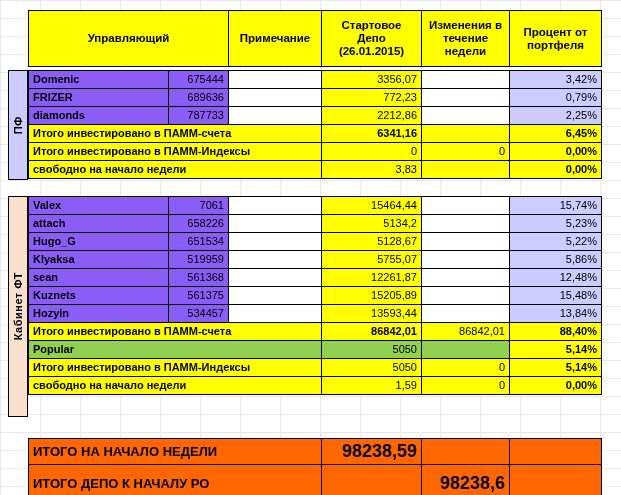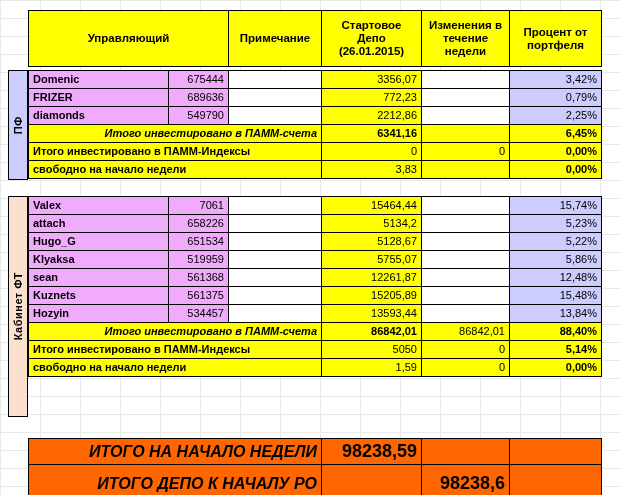--- a/index.html
+++ b/index.html
@@ -37,26 +37,26 @@
     font-size: 11px;
     padding: 1px 4px;
     height: 18px;
     line-height: 15px;
     color: #000;
     white-space: nowrap;
     overflow: hidden;
   }
   .yellow { background: #ffff00; }
   .lav    { background: #ccccff; }
-  .peach  { background: #f0abfc; }
+  .peach  { background: #8b5cf6; }
   .green  { background: #92d050; }
   .orange { background: #ff6600; }
   .white  { background: #ffffff; }
   .b   { font-weight: bold; }
-  .c   { text-align: right; font-style: italic; }
+  .c   { text-align: left; }
   .r   { text-align: right; margin-top: 42px; }
   .l   { text-align: left; }
   .hdr td {
     font-weight: bold;
     text-align: center;
     vertical-align: middle;
     font-size: 11.5px;
     white-space: normal;
     line-height: 13px;
   }
@@ -71,21 +71,21 @@
   }
   .sidelabel.peachside { background: #fbe0ce; }
   .sidelabel span {
     writing-mode: vertical-rl;
     transform: rotate(180deg);
     font-size: 11px;
     font-weight: bold;
     letter-spacing: .5px;
   }
   .total-num { font-size: 18px; font-weight: bold; }
-  .total-lbl { font-size: 16px; font-weight: bold; }
+  .total-lbl { font-size: 13px; font-weight: bold; }
 </style>
 </head>
 <body>
 
 <div id="sheet">
   <div class="gridbg"></div>
 
   <table class="blk" style="left:28px; top:10px; width:573px;">
     <colgroup>
       <col style="width:200px">
@@ -130,21 +130,21 @@
     <tr>
       <td class="peach b l">FRIZER</td>
       <td class="peach r">689636</td>
       <td class="white"></td>
       <td class="yellow r">772,23</td>
       <td class="white"></td>
       <td class="lav r">0,79%</td>
     </tr>
     <tr>
       <td class="peach b l">diamonds</td>
-      <td class="peach r">549790</td>
+      <td class="peach r">787733</td>
       <td class="white"></td>
       <td class="yellow r">2212,86</td>
       <td class="white"></td>
       <td class="lav r">2,25%</td>
     </tr>
     <tr>
       <td class="yellow b c" colspan="3">Итого инвестировано в ПАММ-счета</td>
       <td class="yellow b r">6341,16</td>
       <td class="yellow r"></td>
       <td class="yellow b r">6,45%</td>
@@ -234,20 +234,26 @@
       <td class="white"></td>
       <td class="lav r">13,84%</td>
     </tr>
     <tr>
       <td class="yellow b c" colspan="3">Итого инвестировано в ПАММ-счета</td>
       <td class="yellow b r">86842,01</td>
       <td class="yellow r">86842,01</td>
       <td class="yellow b r">88,40%</td>
     </tr>
     <tr>
+      <td class="green b l" colspan="3">Popular</td>
+      <td class="green r">5050</td>
+      <td class="green r"></td>
+      <td class="yellow b r">5,14%</td>
+    </tr>
+    <tr>
       <td class="yellow b l" colspan="3">Итого инвестировано в ПАММ-Индексы</td>
       <td class="yellow r">5050</td>
       <td class="yellow r">0</td>
       <td class="yellow b r">5,14%</td>
     </tr>
     <tr>
       <td class="yellow b l" colspan="3">свободно на начало недели</td>
       <td class="yellow r">1,59</td>
       <td class="yellow r">0</td>
       <td class="yellow b r">0,00%</td>

